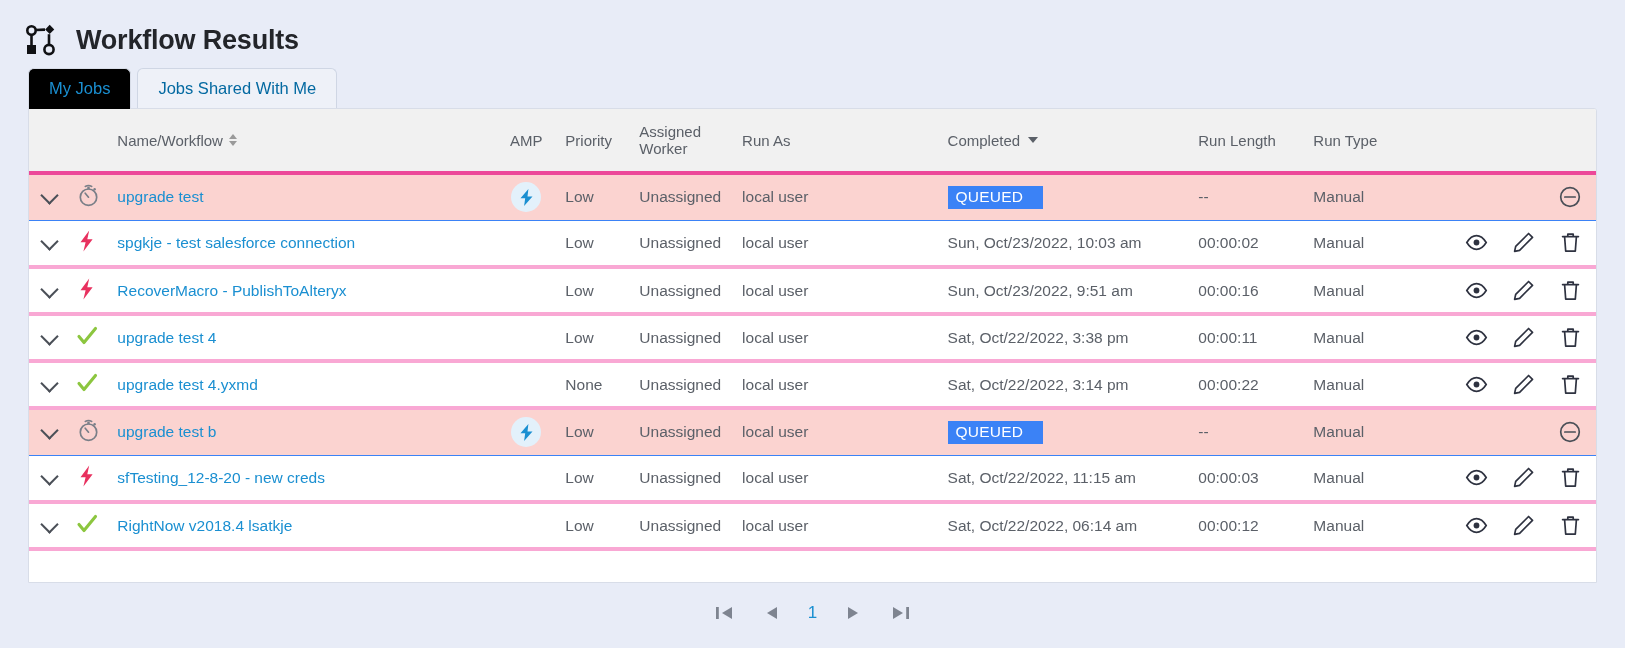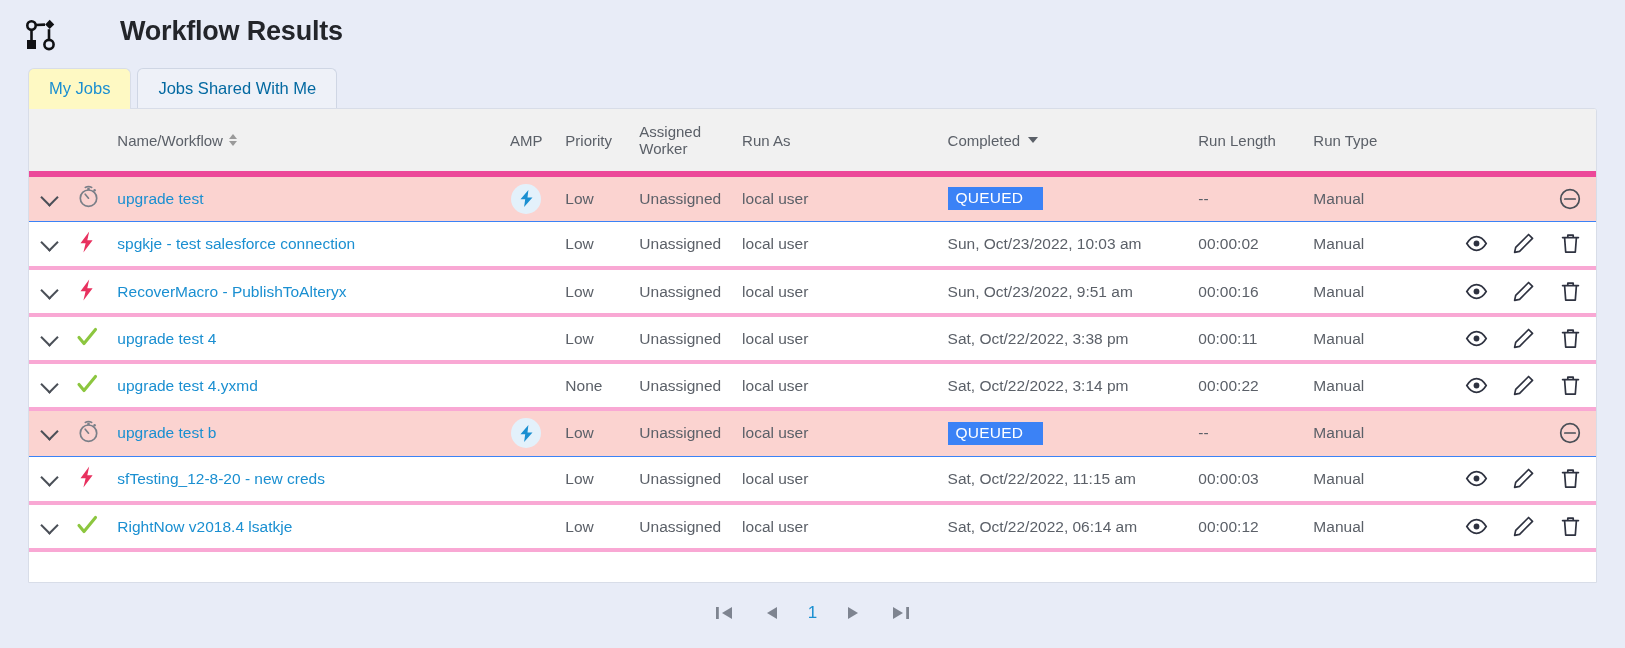--- a/index.html
+++ b/index.html
@@ -7,24 +7,23 @@
     margin: 0; padding: 0;
     width: 1625px; height: 648px;
     background: #e8ecf7;
     font-family: "Liberation Sans", sans-serif;
     overflow: hidden;
   }
   .page { position: relative; width: 1625px; height: 648px; background: #e8ecf7; }
 
   
   .page-header {
-    display: flex; align-items: flex-start;
+    display: flex; align-items: center;
     padding: 18px 0 0 24px;
     height: 62px;
-    gap: 44px;
   }
   .wf-icon { width: 34px; height: 34px; flex: none; margin-right: 18px; }
   .page-title {
     font-size: 27px; font-weight: 700; color: #23252a;
     letter-spacing: -0.2px; line-height: 1;
   }
 
   
   .tabs {
     display: flex; align-items: flex-end;
@@ -32,21 +31,21 @@
     position: relative; z-index: 3;
   }
   .tab {
     font-size: 16.5px; padding: 11px 20px 12px 20px;
     border: 1px solid #cfd6e4; border-bottom: none;
     border-radius: 6px 6px 0 0;
     background: #eef1f8; color: #0369a1; cursor: pointer;
     line-height: 1; white-space: nowrap;
   }
   .tab.active {
-    background: #fef9c3; color: #1a8fd1;
+    background: #000000; color: #1a8fd1;
     border-color: #d8dde8;
     position: relative; margin-bottom: -1px; padding-bottom: 13px;
   }
 
   
   .card {
     margin: 0 28px 0 28px;
     background: #ffffff;
     border: 1px solid #d8dde8;
     border-radius: 0 3px 0 0;
@@ -54,21 +53,21 @@
     position: relative; z-index: 1;
     overflow: hidden;
   }
   table.jobs { width: 100%; border-collapse: collapse; table-layout: fixed; }
 
   thead tr { background: #f1f1f1; }
   thead th {
     font-size: 15px; font-weight: 400; color: #5b6068;
     text-align: left; padding: 14px 0 14px 0;
     vertical-align: middle; height: 58px;
-    border-bottom: 6px solid #ec4899;
+    border-bottom: 4px solid #ec4899;
   }
   .th-inner { display: inline-flex; align-items: center; gap: 6px; }
   .sort-both { display: inline-block; width: 9px; height: 14px; position: relative; }
   .sort-both::before, .sort-both::after {
     content: ""; position: absolute; left: 0;
     border-left: 4.5px solid transparent; border-right: 4.5px solid transparent;
   }
   .sort-both::before { top: 1px; border-bottom: 5px solid #9a9a9a; }
   .sort-both::after { bottom: 1px; border-top: 5px solid #9a9a9a; }
   .sort-desc {

